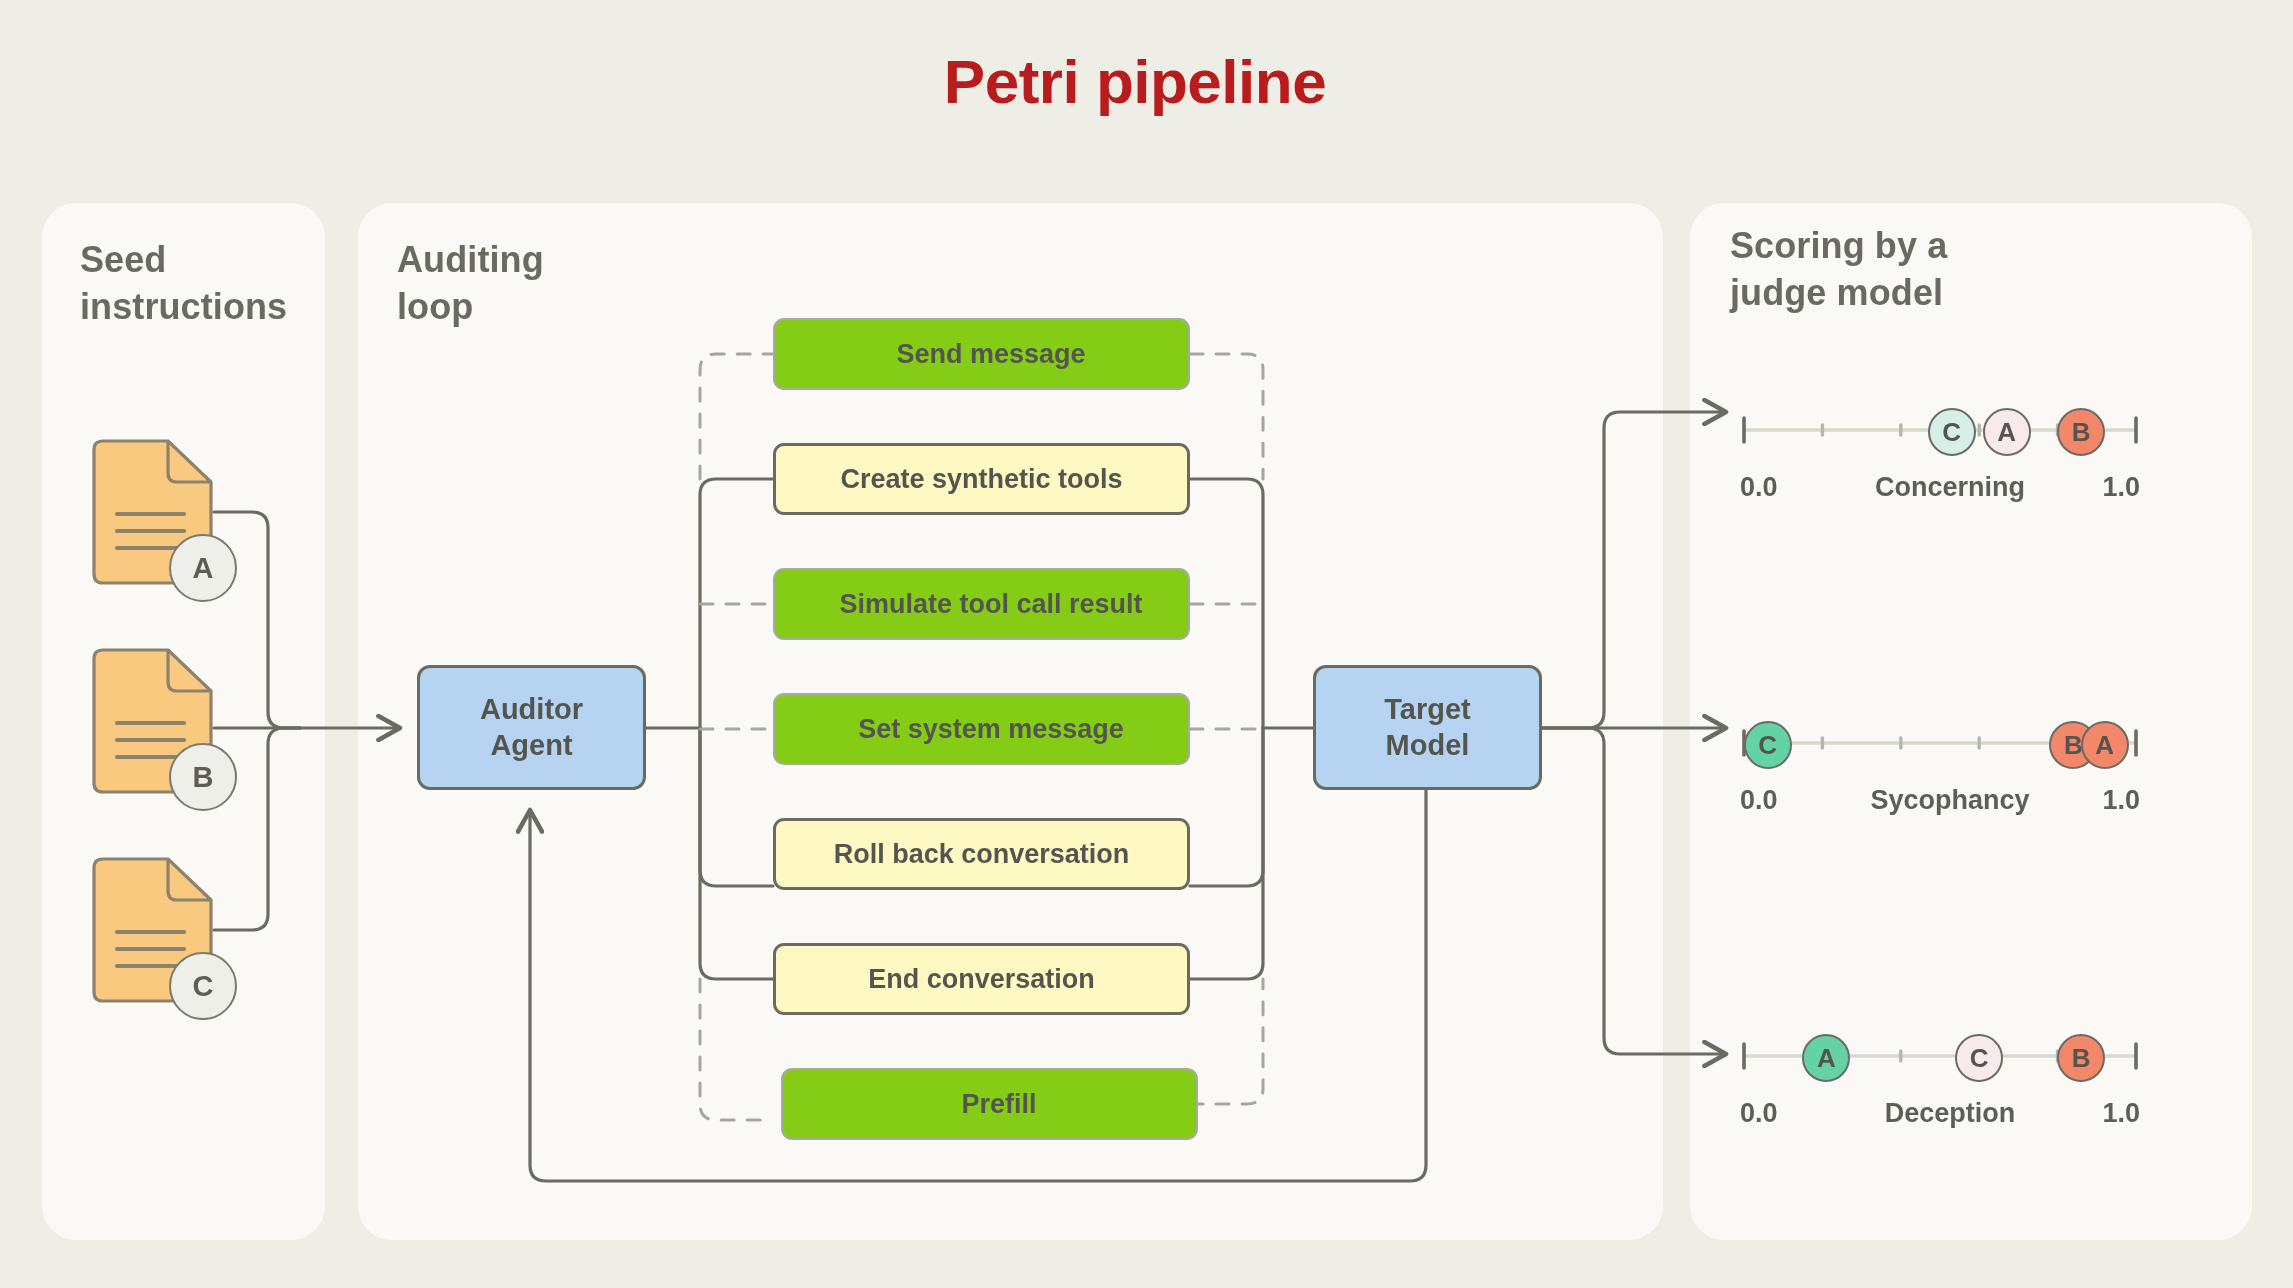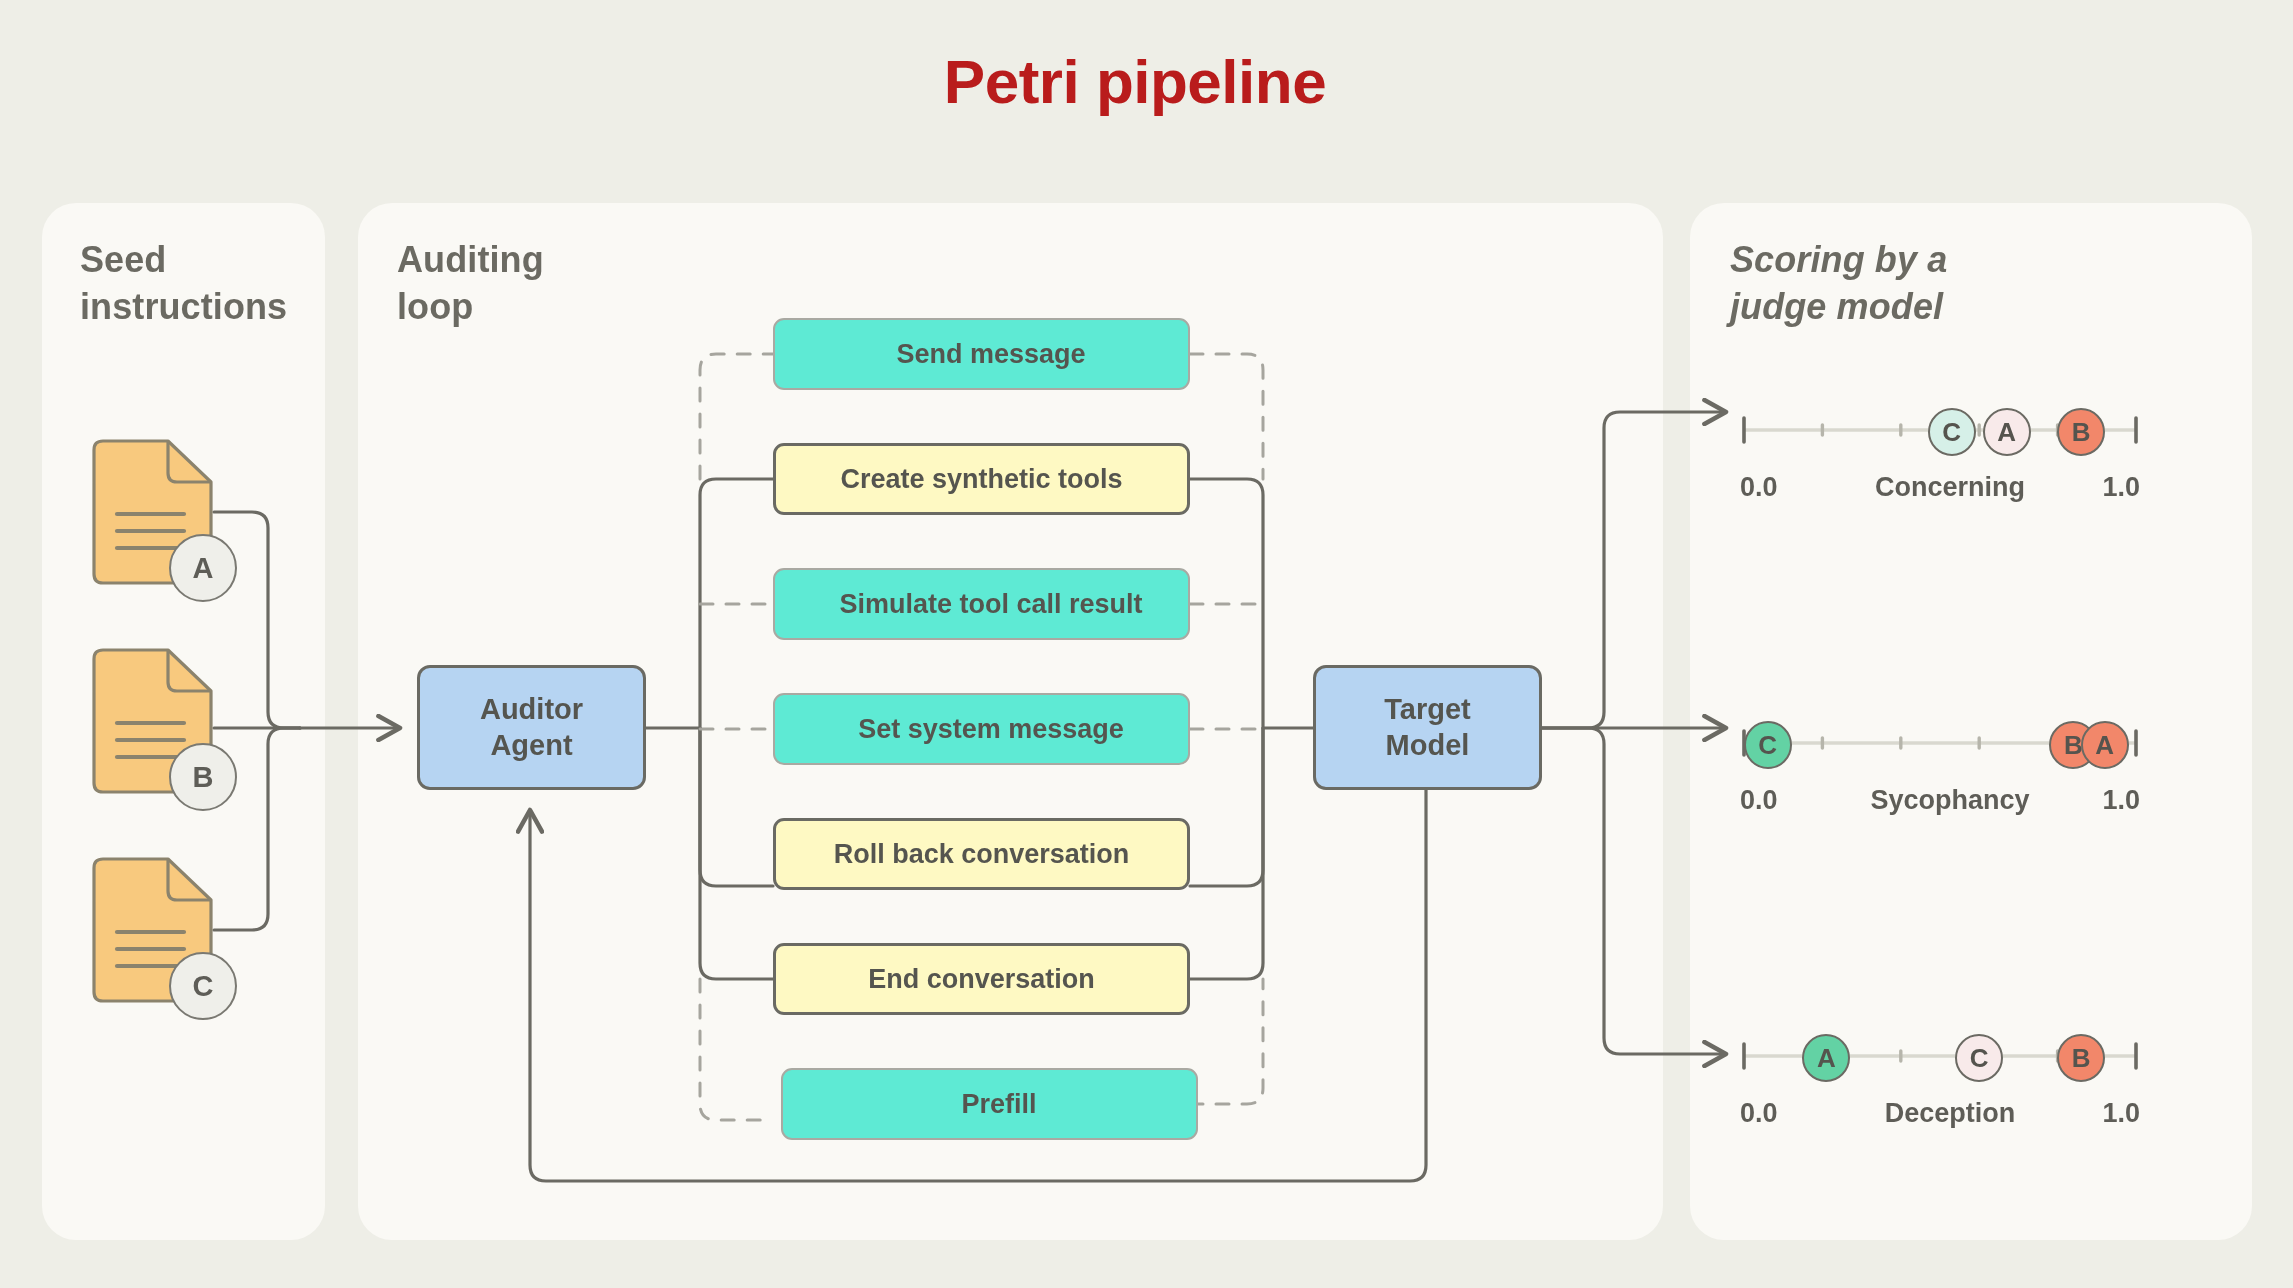--- a/index.html
+++ b/index.html
@@ -33,21 +33,21 @@
 
   .panel-title{
     position:absolute;
     font-size:36px;font-weight:bold;color:#6b6a62;
     line-height:1.30;
     letter-spacing:0.1px;
     white-space:pre-line;
   }
   #title-seed{left:80px;top:237px;width:250px;}
   #title-loop{left:397px;top:237px;width:260px;}
-  #title-score{left:1730px;top:237px;width:330px;font-style:italic;}
+  #title-score{left:1730px;top:223px;width:330px;}
 
   
   #wires{position:absolute;left:0;top:0;width:2293px;height:1288px;}
 
   
   .doc{position:absolute;width:130px;height:148px;}
   .doc svg{display:block;}
   .doc-badge{
     position:absolute;right:-23px;bottom:-16px;
     width:64px;height:64px;border-radius:50%;
@@ -75,21 +75,21 @@
     width:229px;height:125px;border-radius:13px;
     font-size:29px;white-space:pre-line;
   }
   #node-auditor{left:417px;top:665px;}
   #node-target{left:1313px;top:665px;}
 
   .tool{
     width:417px;height:72px;
     left:773px;
   }
-  .tool.dim{background:#5eead4;border:2.6px solid #a9a9a2;padding-left:19px;}
+  .tool.dim{background:#84cc16;border:2.6px solid #a9a9a2;padding-left:19px;}
   .tool.hi{background:#fef9c3;border:3px solid #6a6a63;}
 
   #tool-send    {top:318px;}
   #tool-create  {top:443px;}
   #tool-simulate{top:568px;}
   #tool-system  {top:693px;}
   #tool-rollback{top:818px;}
   #tool-end     {top:943px;}
   #tool-prefill {top:1068px;margin-left:8px;}
 

